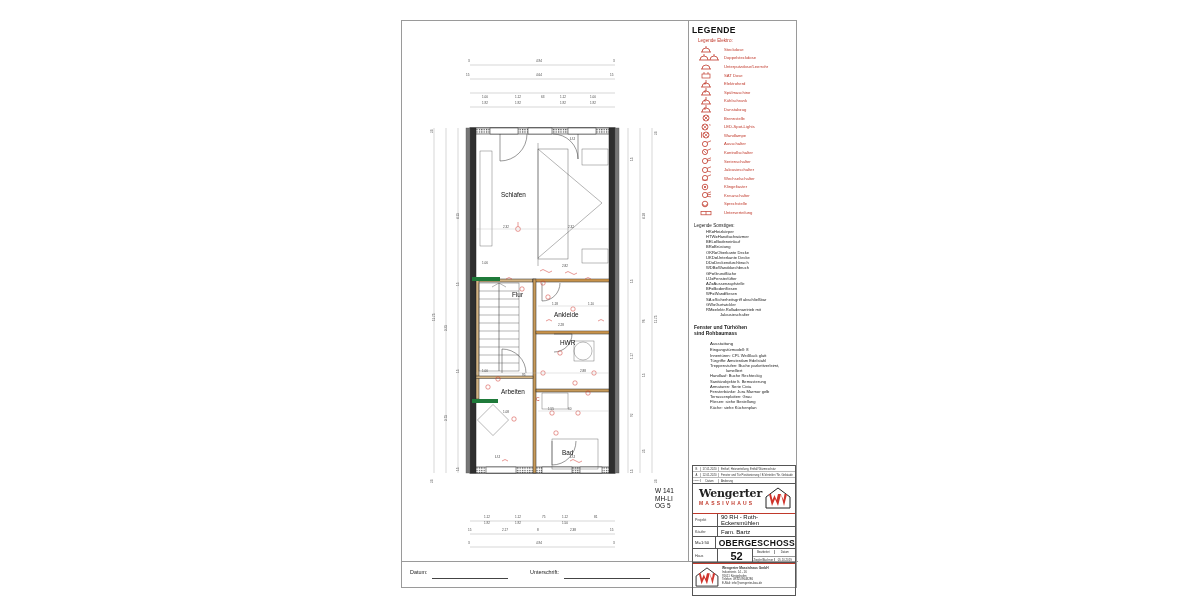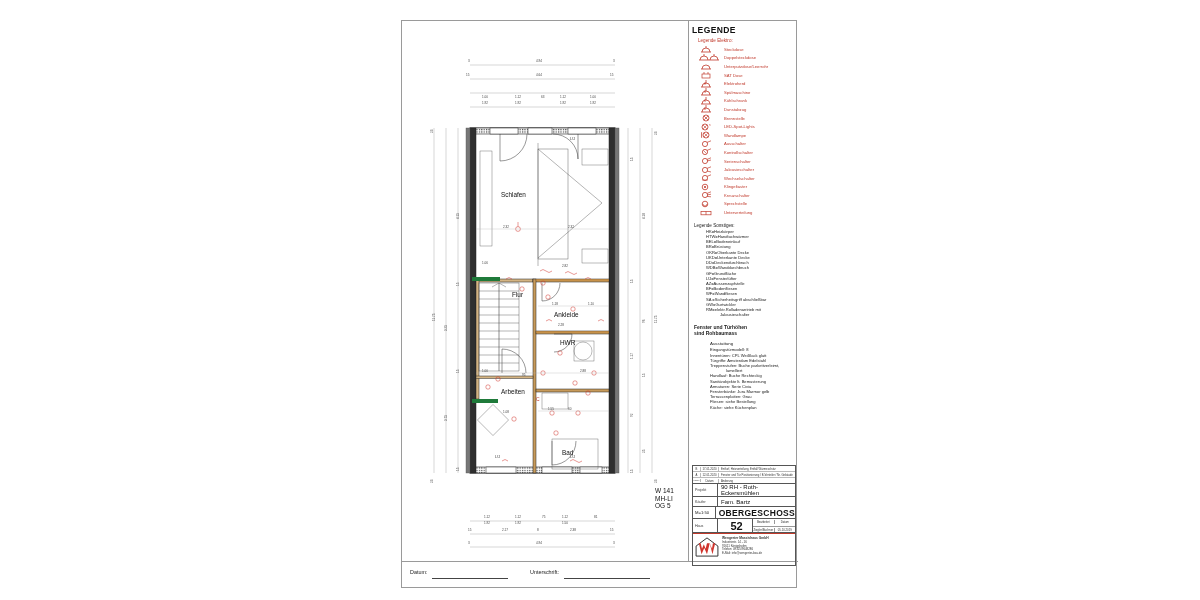--- a/index.html
+++ b/index.html
@@ -587,20 +587,31 @@
         <span class="c2">12.01.2020</span>
         <span class="c3">Fenster und Tür Positionierung / E-Verteiler / Nr. Gebäude</span>
       </div>
       <div class="revrow" style="border-bottom:none;">
         <span class="c1" style="font-size:2.4px;">Index</span>
         <span class="c2">Datum</span>
         <span class="c3">Änderung</span>
       </div>
     </div>
 
+    <div class="logo">
+      <div class="logo-name">Wengerter</div>
+      <div class="logo-sub">MASSIVHAUS</div>
+      <span class="logo-mark">
+        <svg width="26" height="22" viewBox="0 0 26 22">
+          <path d="M1 10 L13 1 L25 10 L25 21 L1 21 Z" fill="none" stroke="#222" stroke-width="1"></path>
+          <path d="M4 7 L7 19 L10 12 L13 19 L16 7 L13 7 L11.5 13 L9.5 8 L7.5 13 L6 7 Z" fill="#d0342c"></path>
+          <path d="M16 7 L19 19 L22 7 L19.5 7 L18.5 13 Z" fill="#d0342c"></path>
+        </svg>
+      </span>
+    </div>
 
     <div class="tbrow">
       <span class="tbl">Projekt</span>
       <span class="tbv">90 RH - Roth-Eckersmühlen</span>
     </div>
     <div class="tbrow">
       <span class="tbl">Käufer</span>
       <span class="tbv">Fam. Bartz</span>
     </div>
     <div class="tbrow" style="min-height:11px;">

